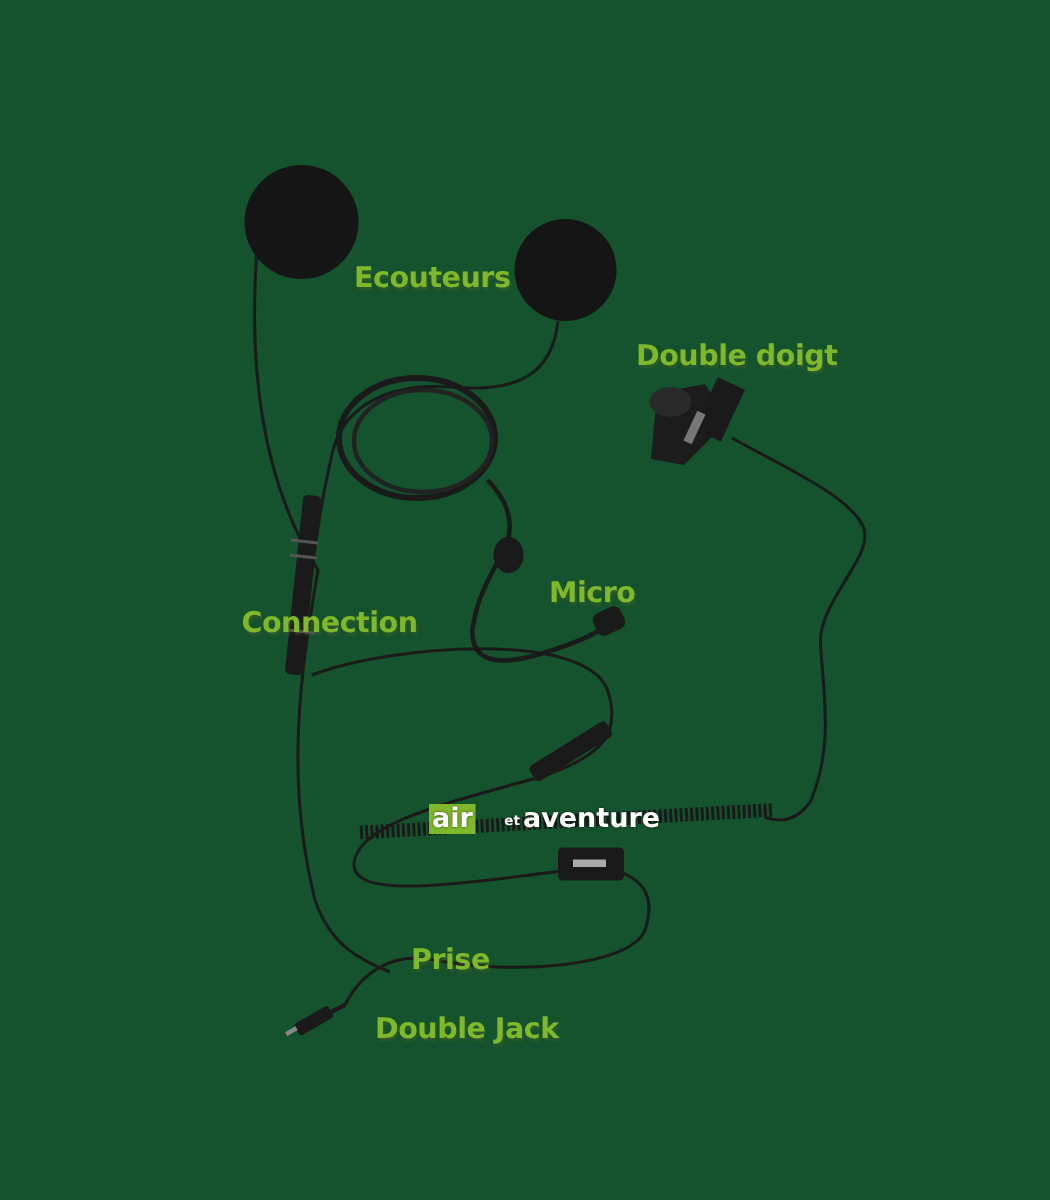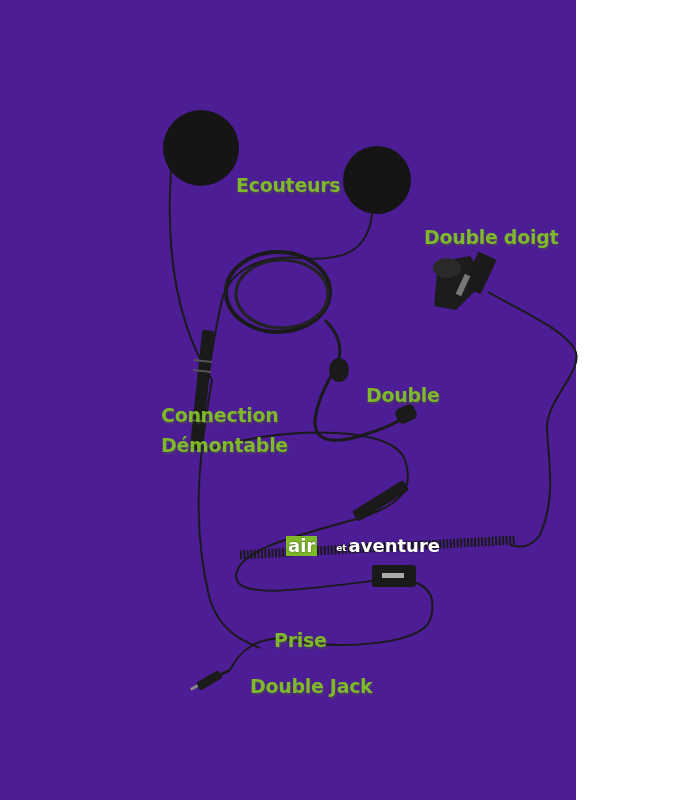--- a/index.html
+++ b/index.html
@@ -1,17 +1,17 @@
 <!DOCTYPE html>
 <html><head>
   <meta charset="utf-8">
   <style>
     html, body { margin: 0; padding: 0; background: #ffffff; }
     body { width: 700px; height: 800px; position: relative; overflow: hidden; font-family: "DejaVu Sans", sans-serif; }
-    .stage { position: absolute; left: 0; top: 0; width: 576px; height: 800px; background: #4c1d95; }
+    .stage { position: absolute; left: 0; top: 0; width: 700px; height: 800px; background: #14532d; }
     svg.photo { position: absolute; left: 0; top: 0; }
     .label {
       position: absolute;
       color: #7fb82a;
       font-weight: bold;
       font-size: 19px;
       line-height: 27px;
       letter-spacing: -0.3px;
       text-shadow: 1px 2px 2px rgba(80,100,40,0.45);
       white-space: nowrap;
@@ -76,23 +76,22 @@
     <rect x="372" y="565" width="44" height="22" rx="3" fill="#1a1a1a"></rect>
     <rect x="382" y="573" width="22" height="5" fill="#aaa"></rect>
 
     <path d="M230 670 C220 675, 210 680, 200 685" fill="none" stroke="#1a1a1a" stroke-width="3"></path>
     <rect x="196" y="676" width="26" height="9" rx="2" fill="#1a1a1a" transform="rotate(-30 209 680)"></rect>
     <rect x="190" y="686" width="8" height="3" fill="#888" transform="rotate(-30 194 687)"></rect>
   </svg>
 
   <div class="label" style="left:236px; top:172px;">Ecouteurs</div>
   <div class="label" style="left:424px; top:224px;">Double doigt</div>
-  <div class="label" style="left:366px; top:382px;">Double</div>
+  <div class="label" style="left:366px; top:382px;">Micro</div>
   <div class="label" style="left:161px; top:402px;">Connection</div>
-  <div class="label" style="left:161px; top:432px;">Démontable</div>
   <div class="label" style="left:250px; top:627px;margin-left:24px;">Prise</div>
   <div class="label" style="left:250px; top:673px;text-align:center;">Double Jack</div>
 
   <div class="watermark">
     <span class="wm-box">air</span>
     <span class="wm-small">et</span>
     <span>aventure</span>
   </div>
 </div>
 

